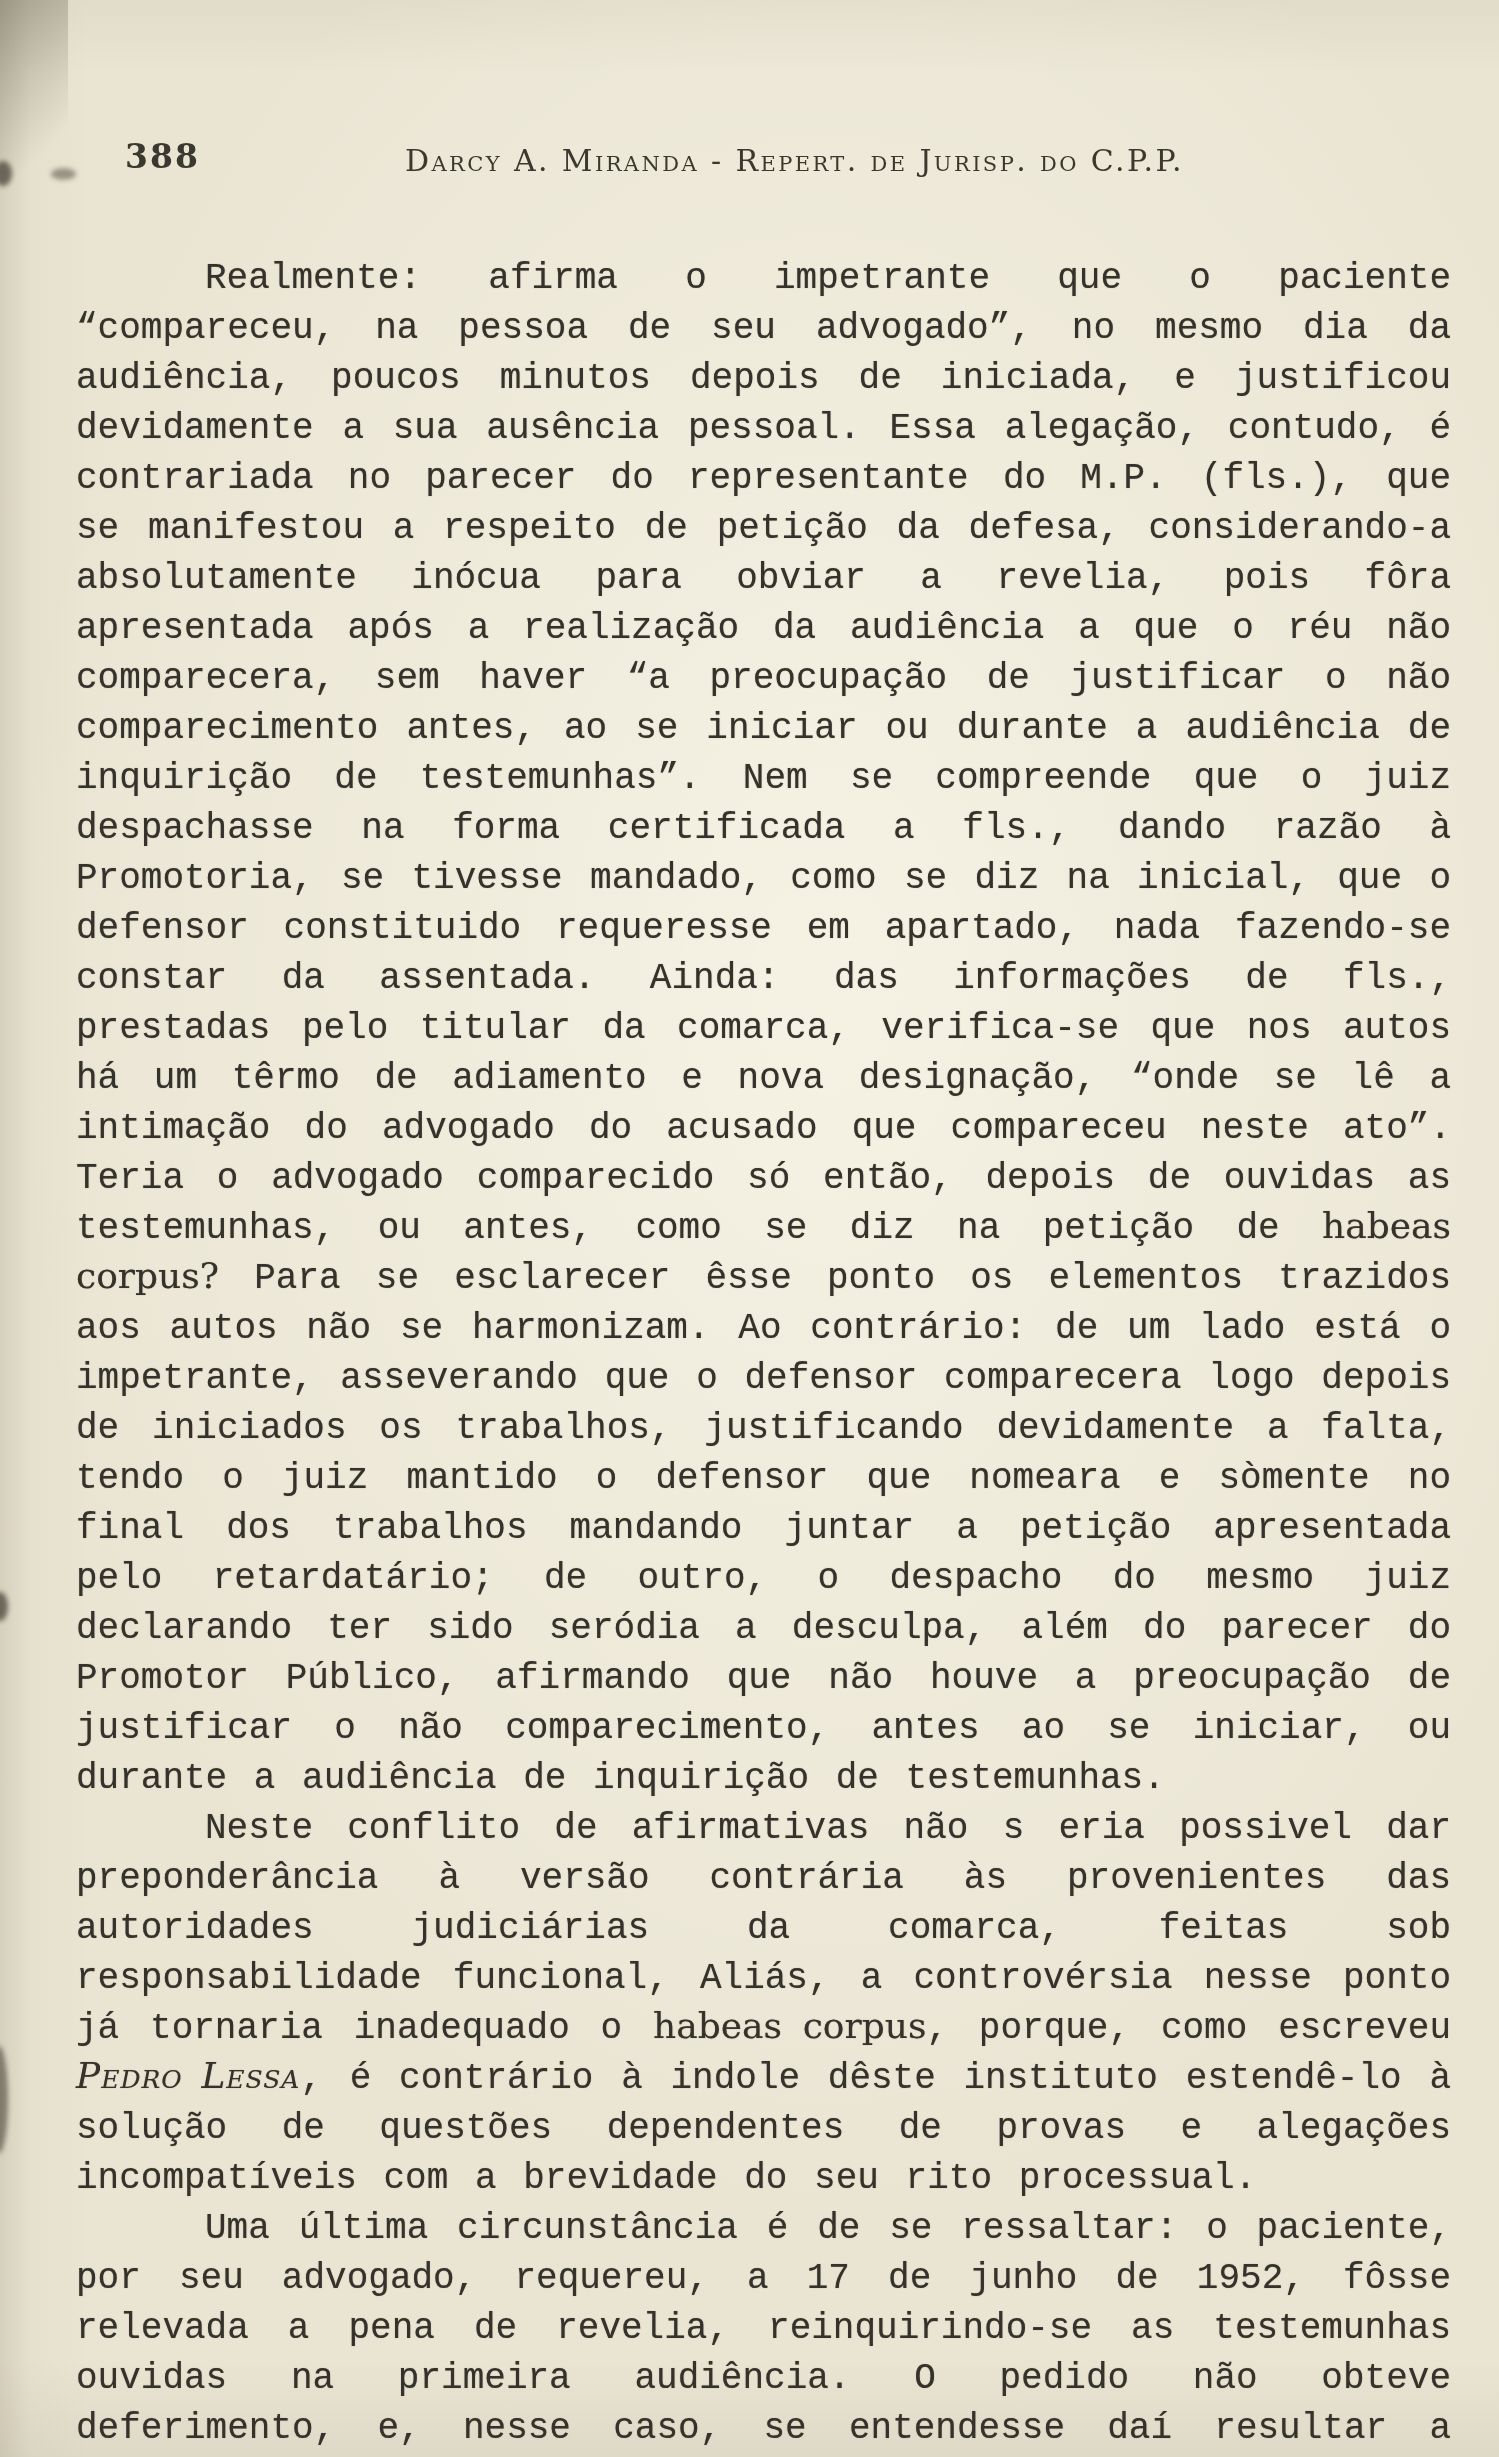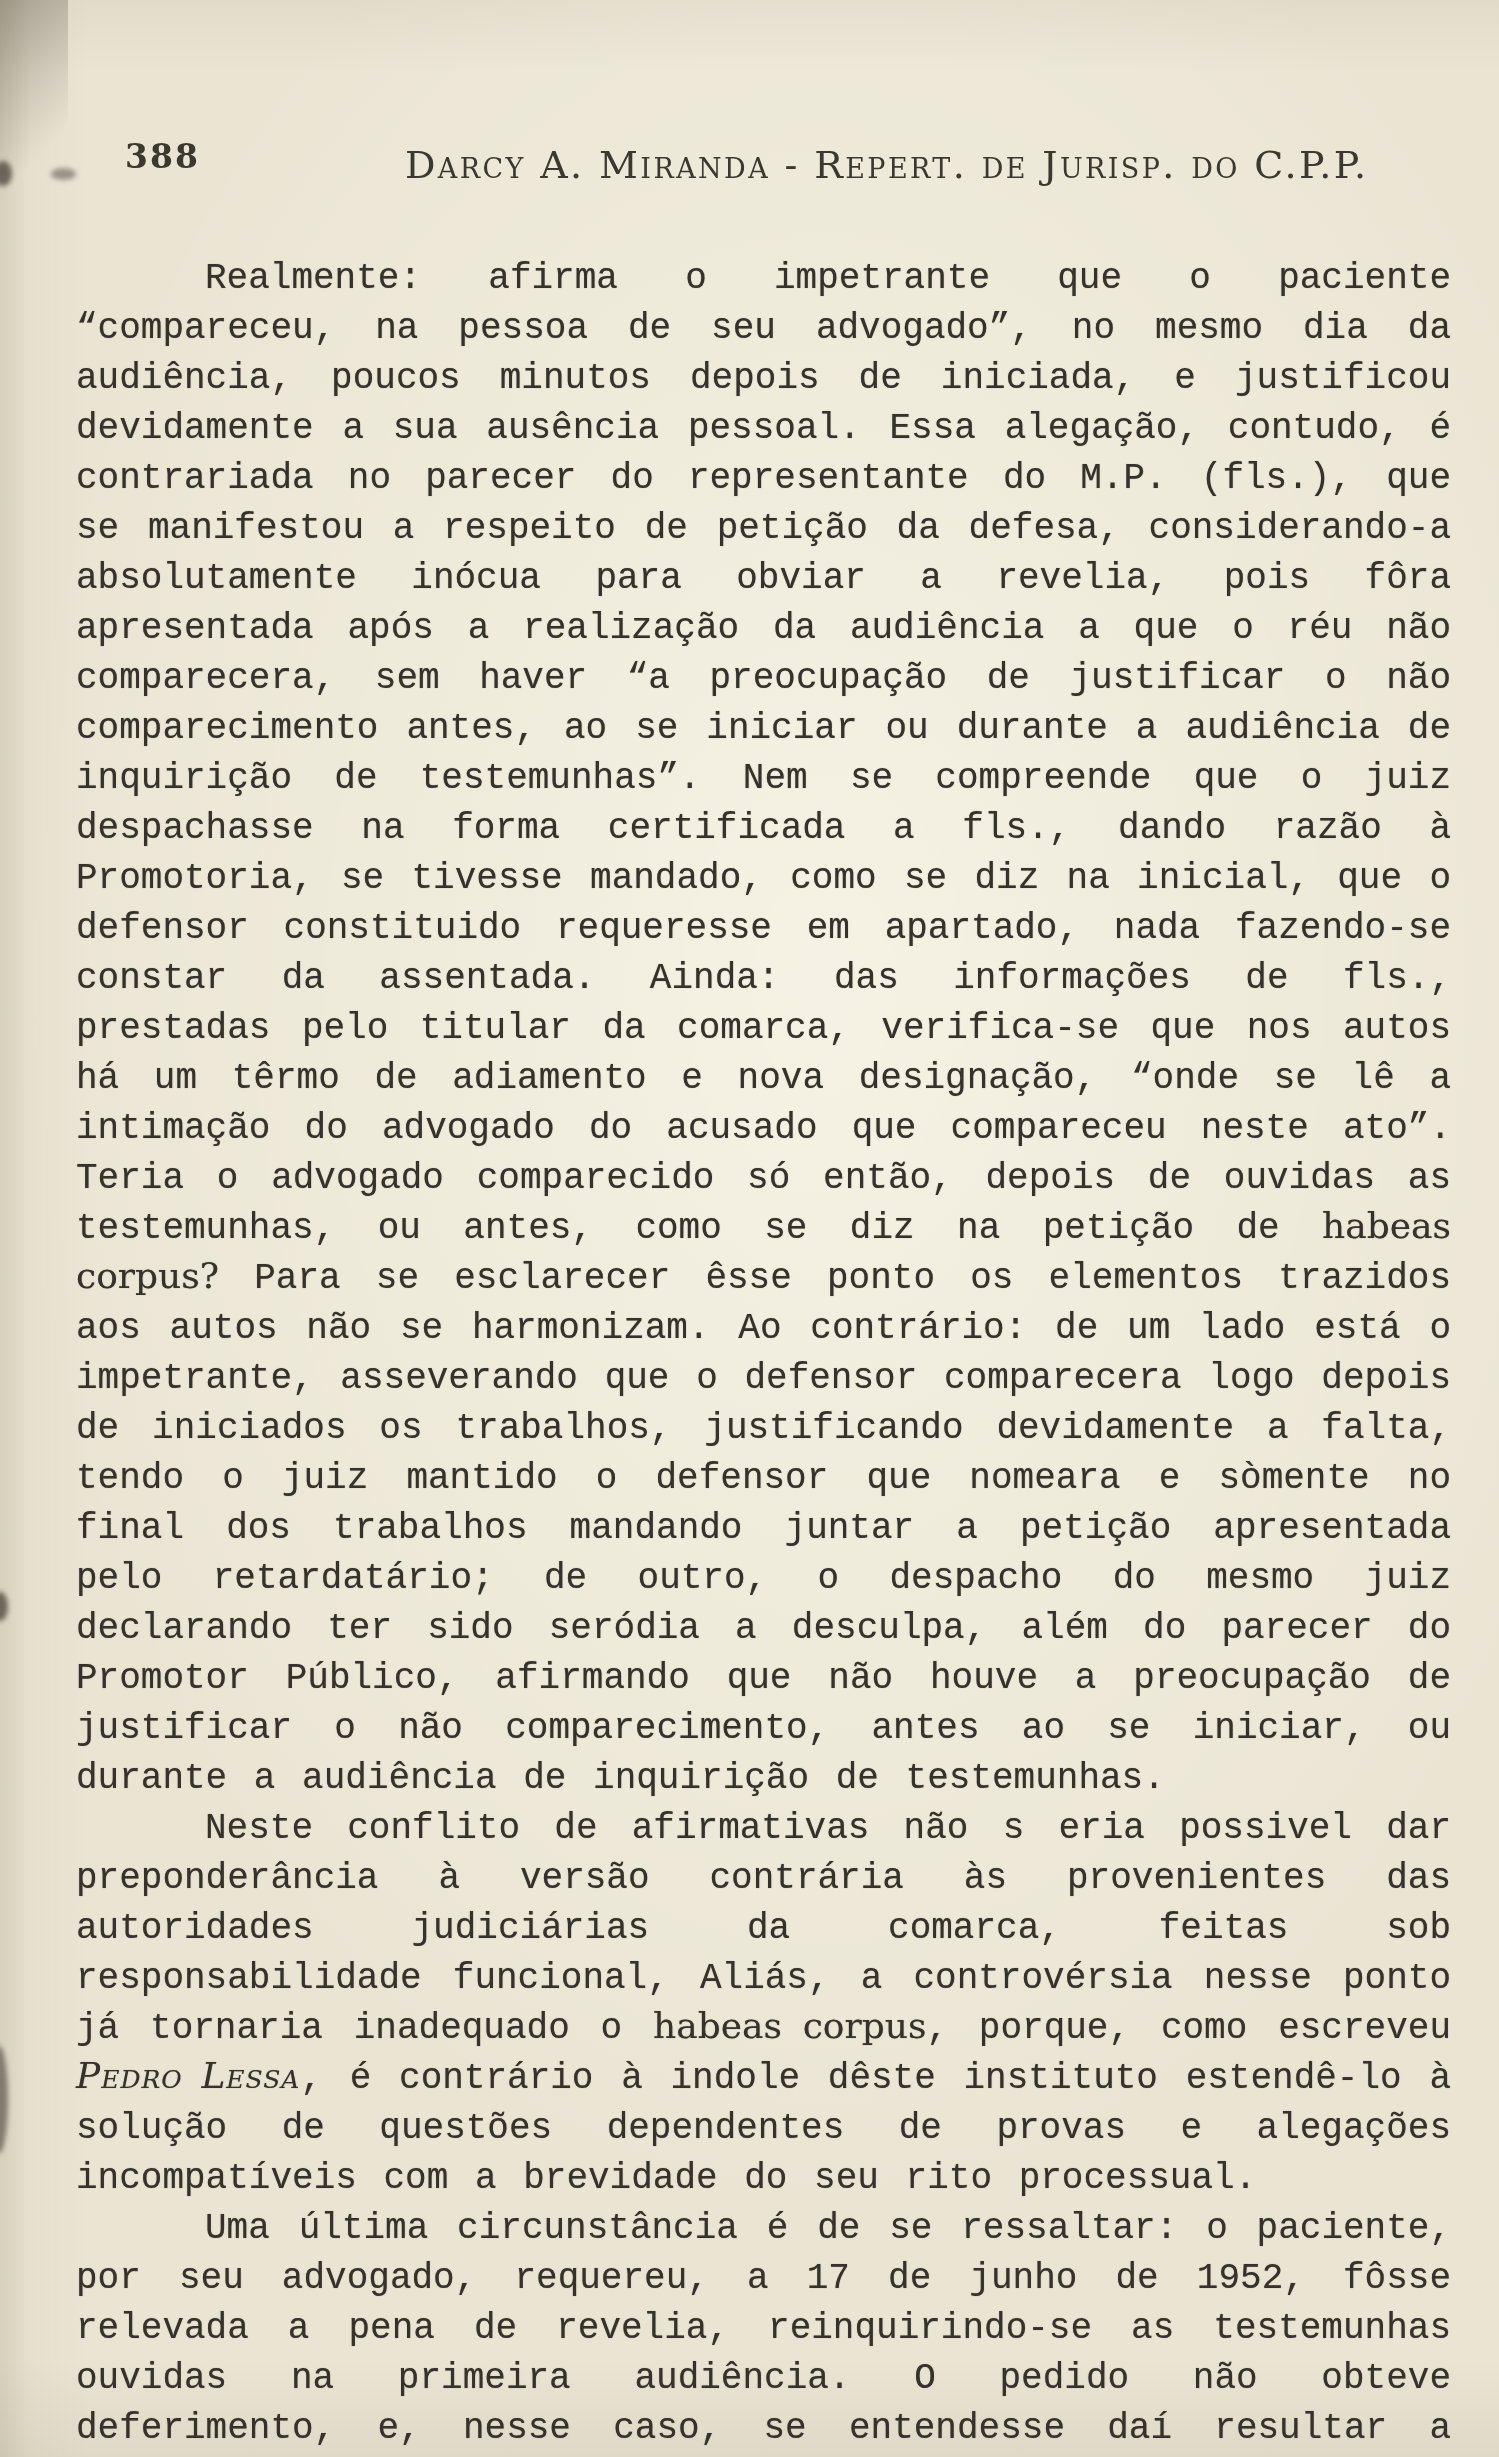--- a/index.html
+++ b/index.html
@@ -39,21 +39,21 @@
     top: 0;
     font-size: 33px;
     font-weight: bold;
     letter-spacing: 2px;
     color: #3b392f;
   }
   .running-title {
     position: absolute;
     left: 405px;
     top: 5.9px;
-    font-size: 38px;
+    font-size: 30px;
     font-variant: small-caps;
     letter-spacing: 2.4px;
     white-space: nowrap;
     color: #3b392f;
   }
   
   .body-text {
     position: absolute;
     top: 252px;
     left: 76px;

